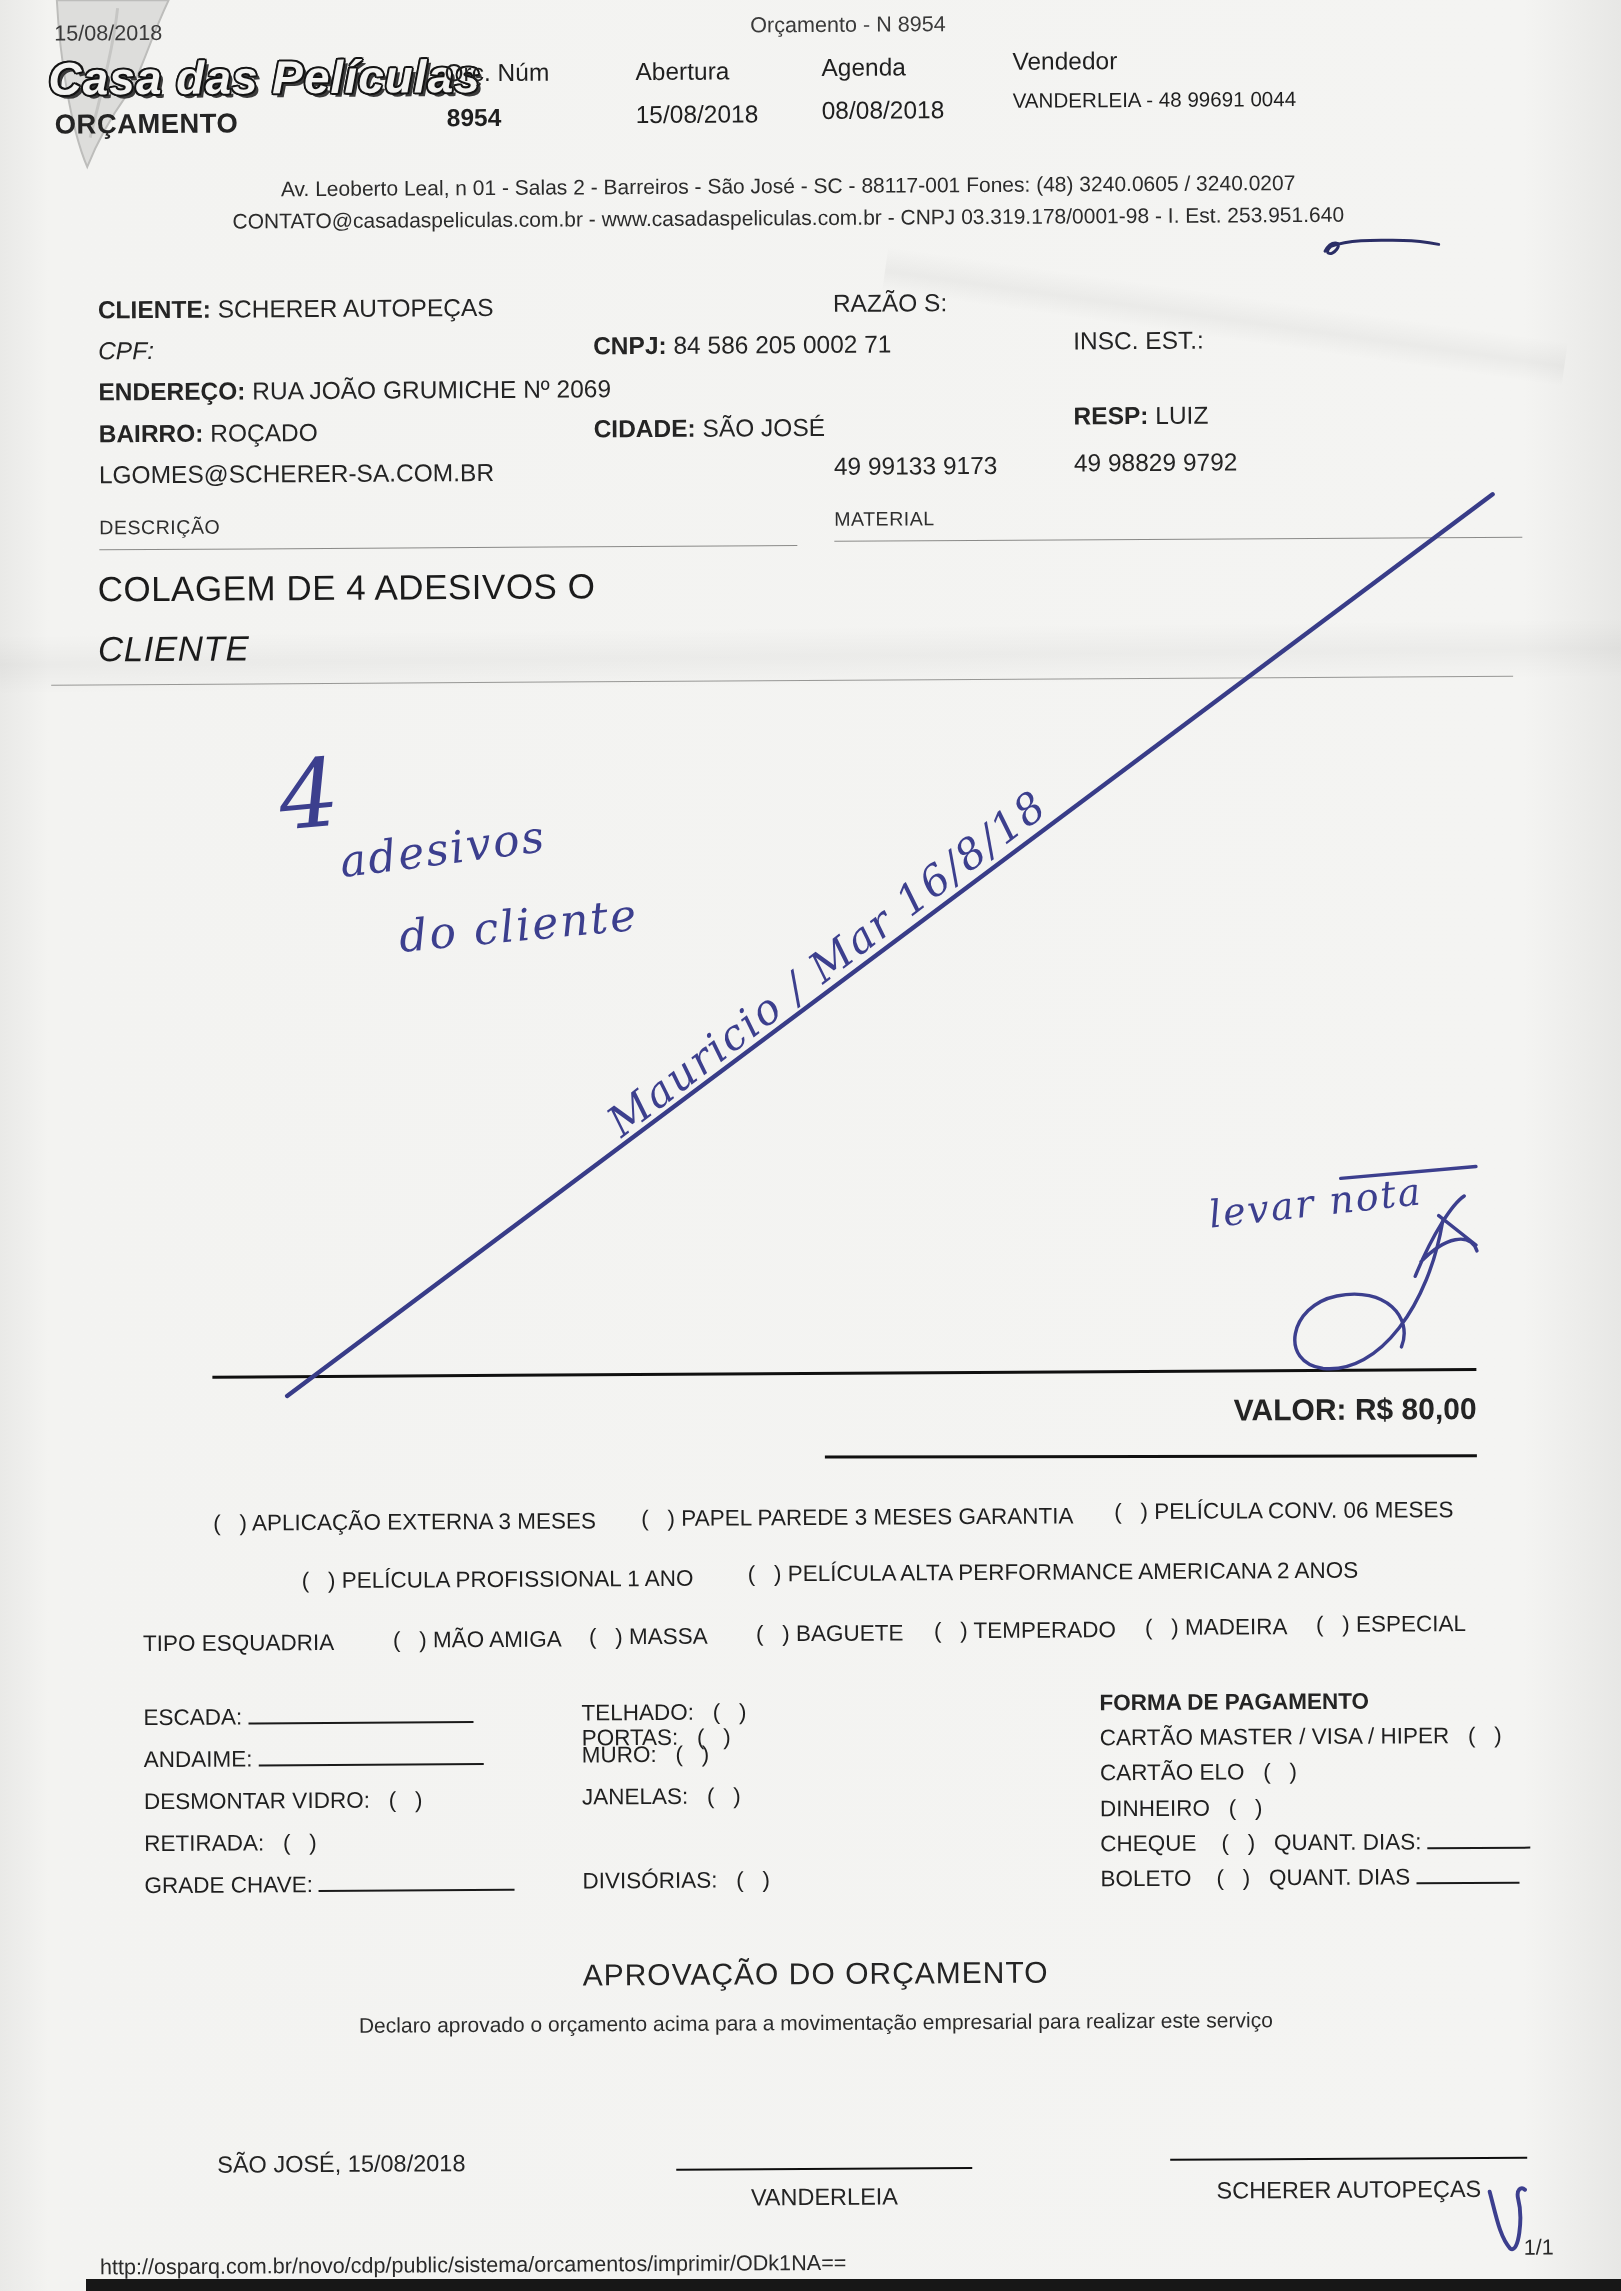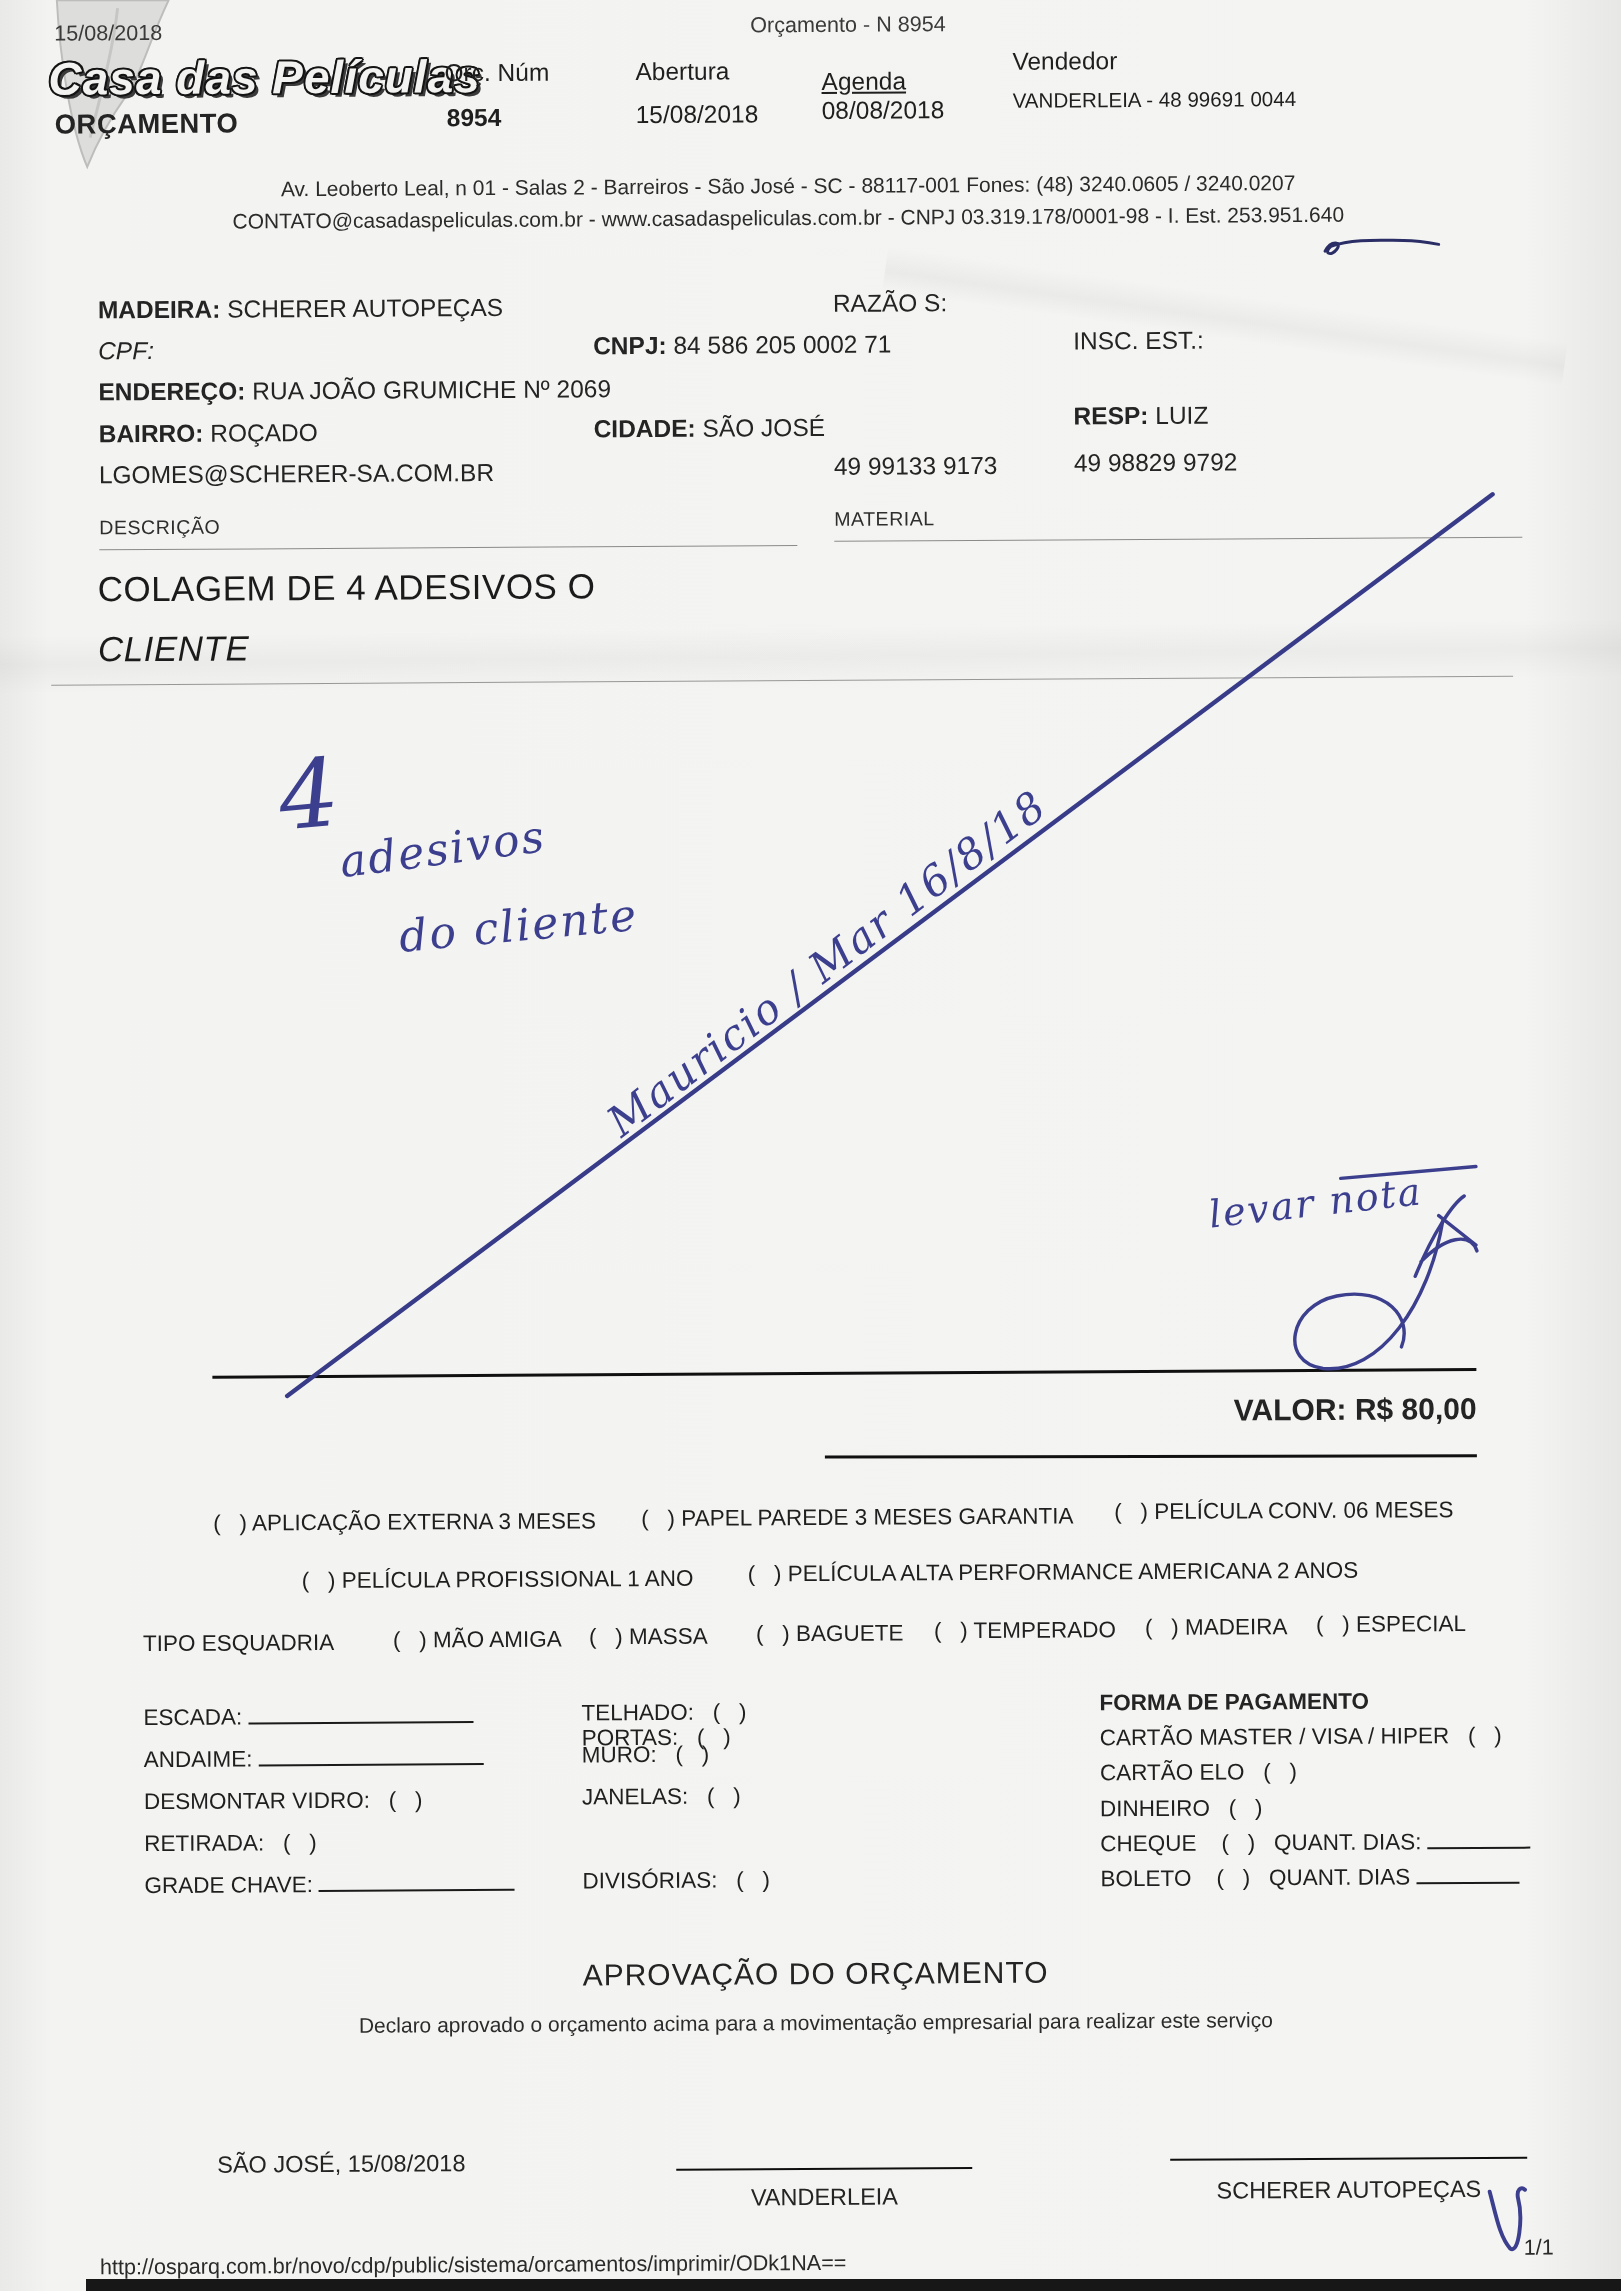--- a/index.html
+++ b/index.html
@@ -68,30 +68,30 @@
 
     <div class="abs logo" style="left:55px;top:47px;">Casa das Películas</div>
     <div class="abs doc-type" style="left:61px;top:104px;">ORÇAMENTO</div>
 
     <div class="abs hfl" style="left:451px;top:57px;">Orç. Núm</div>
     <div class="abs hfv b" style="left:453px;top:102px;">8954</div>
 
     <div class="abs hfl" style="left:642px;top:57px;">Abertura</div>
     <div class="abs hfv" style="left:642px;top:100px;">15/08/2018</div>
 
-    <div class="abs hfl" style="left:828px;top:68px;text-decoration:underline;">Agenda</div>
+    <div class="abs hfl" style="left:828px;top:54px;">Agenda</div>
     <div class="abs hfv" style="left:828px;top:97px;">08/08/2018</div>
 
     <div class="abs hfl" style="left:1019px;top:49px;">Vendedor</div>
     <div class="abs hfv hfv-small" style="left:1019px;top:90px;">VANDERLEIA - 48 99691 0044</div>
 
     <div class="abs addr" style="top:174px;">Av. Leoberto Leal, n 01 - Salas 2 - Barreiros - São José - SC - 88117-001 Fones: (48) 3240.0605 / 3240.0207</div>
     <div class="abs addr" style="top:206px;">CONTATO@casadaspeliculas.com.br - www.casadaspeliculas.com.br - CNPJ 03.319.178/0001-98 - I. Est. 253.951.640</div>
 
-    <div class="abs cl" style="left:103px;top:292px;"><span class="lab">MADEIRA:</span> <span>SCHERER AUTOPEÇAS</span></div>
+    <div class="abs cl" style="left:103px;top:292px;"><span class="lab">CLIENTE:</span> <span>SCHERER AUTOPEÇAS</span></div>
     <div class="abs cl lab" style="left:838px;top:290px;">RAZÃO S:</div>
 
     <div class="abs cl lab" style="left:103px;top:333px;font-style:italic;">CPF:</div>
     <div class="abs cl" style="left:598px;top:331px;"><span class="lab">CNPJ:</span> <span>84 586 205 0002 71</span></div>
     <div class="abs cl lab" style="left:1078px;top:329px;">INSC. EST.:</div>
 
     <div class="abs cl" style="left:103px;top:374px;"><span class="lab">ENDEREÇO:</span> <span>RUA JOÃO GRUMICHE Nº 2069</span></div>
 
     <div class="abs cl" style="left:103px;top:416px;"><span class="lab">BAIRRO:</span> <span>ROÇADO</span></div>
     <div class="abs cl" style="left:598px;top:414px;"><span class="lab">CIDADE:</span> <span>SÃO JOSÉ</span></div>

